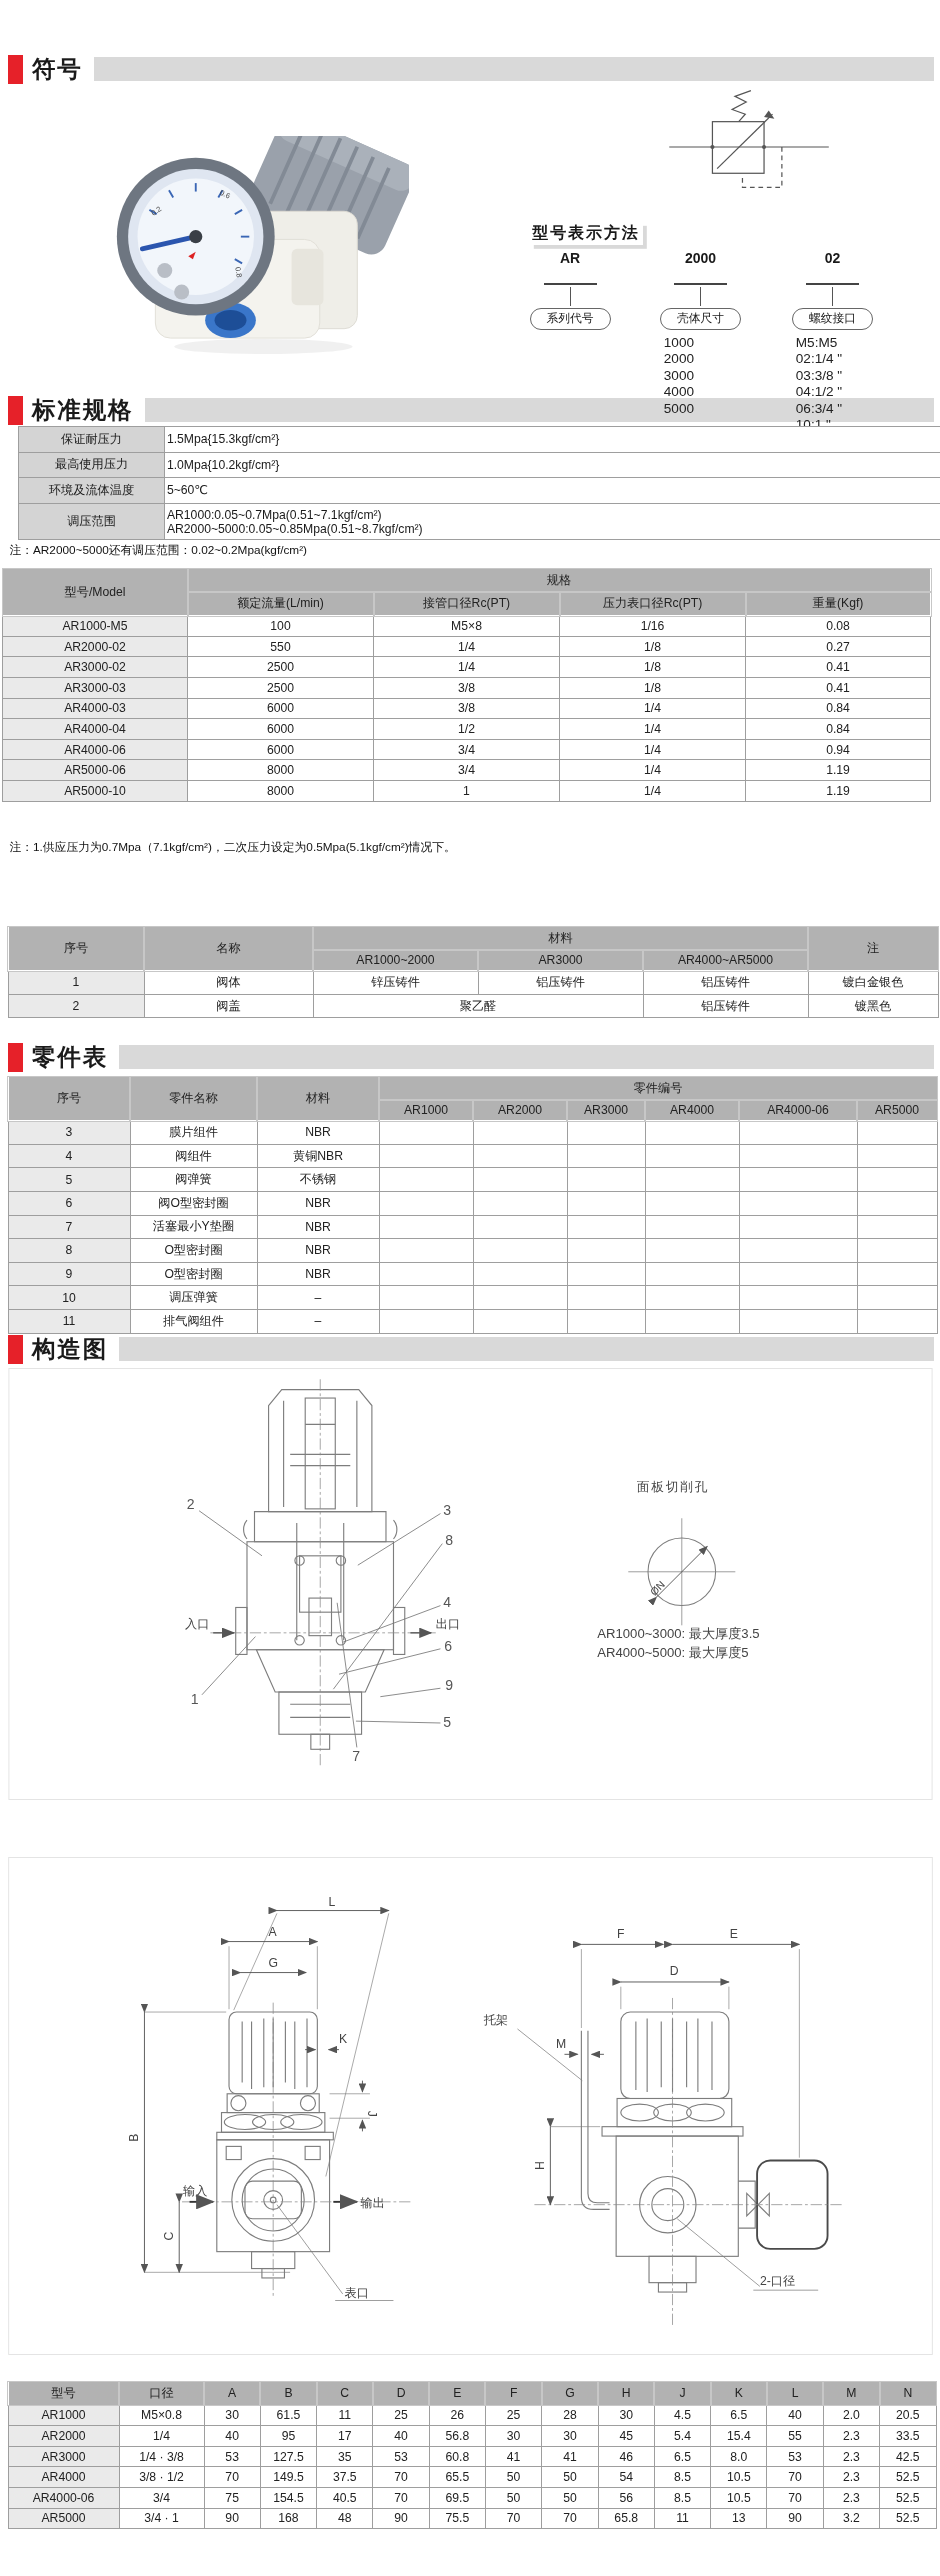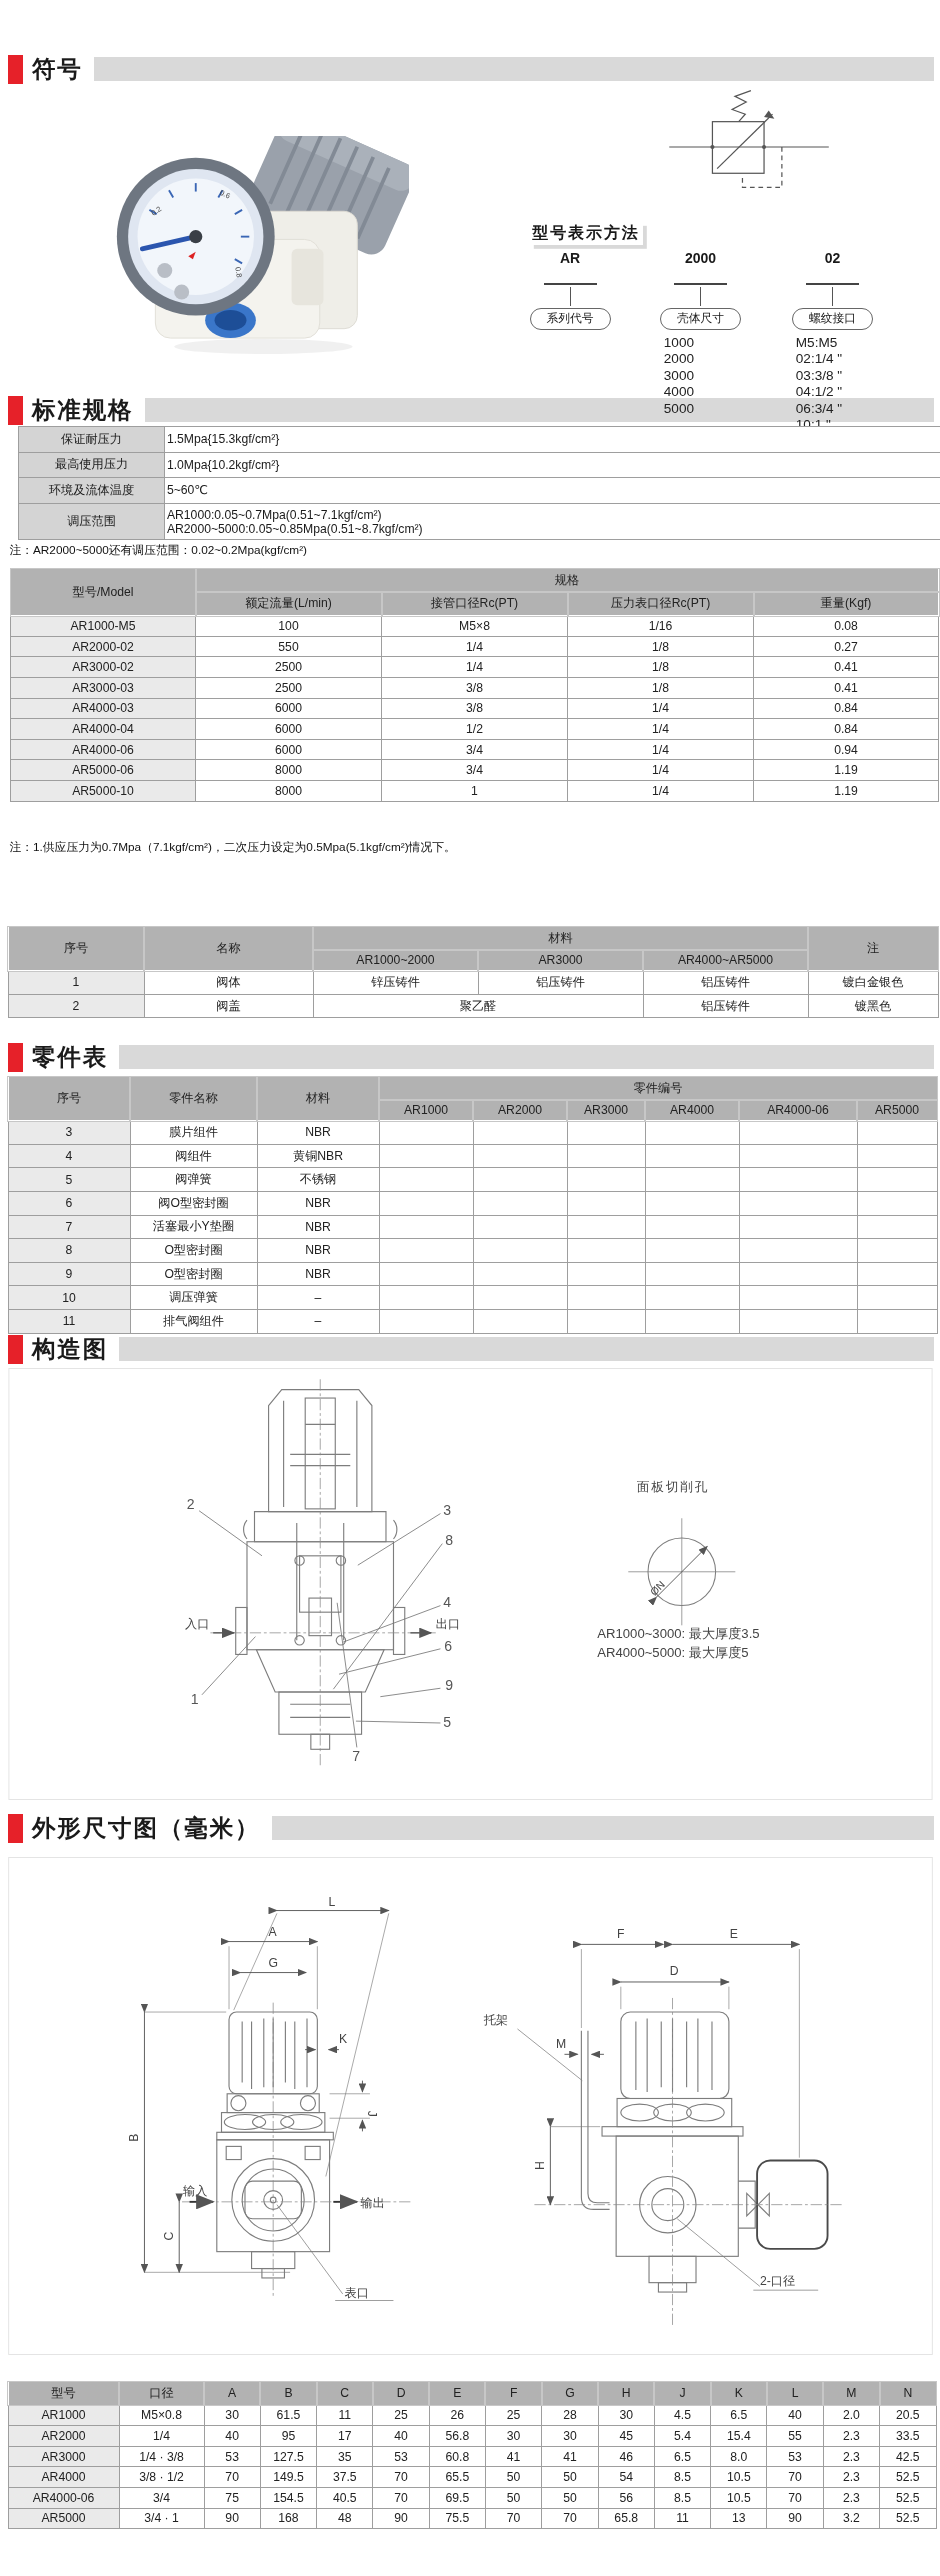--- a/index.html
+++ b/index.html
@@ -56,25 +56,20 @@
   <div class="sec" style="top:1042px">
     <div class="red"></div>
     <div class="ttl">零件表</div>
     <div class="bar"></div>
   </div>
   <div class="sec" style="top:1334px">
     <div class="red"></div>
     <div class="ttl">构造图</div>
     <div class="bar"></div>
   </div>
-  <div class="sec" style="top:1813px">
-    <div class="red"></div>
-    <div class="ttl">外形尺寸图（毫米）</div>
-    <div class="bar"></div>
-  </div>
 
   <svg class="abs" style="left:99px;top:136px" width="310" height="221" viewBox="0 0 330 235">
     <ellipse cx="175" cy="224" rx="95" ry="8" fill="rgba(0,0,0,0.06)"></ellipse>
     <g transform="rotate(24 250 55)">
       <rect x="170" y="0" width="155" height="105" rx="16" fill="#9aa1ab"></rect>
       <rect x="170" y="0" width="155" height="30" rx="14" fill="#aab1ba"></rect>
       <path d="M195,8 V98 M215,5 V101 M235,4 V102 M255,5 V101 M275,8 V98 M295,12 V94" stroke="#828a95" stroke-width="4" fill="none"></path>
     </g>
     <rect x="140" y="80" width="135" height="125" rx="14" fill="#efeee8" stroke="#dcdad2"></rect>
     <rect x="60" y="110" width="175" height="105" rx="16" fill="#f4f3ee" stroke="#e0ded6"></rect>
@@ -173,21 +168,21 @@
       <th>调压范围</th>
       <td>
         <div>AR1000:0.05~0.7Mpa(0.51~7.1kgf/cm²)</div>
         <div>AR2000~5000:0.05~0.85Mpa(0.51~8.7kgf/cm²)</div>
       </td>
     </tr>
   </tbody>
     </table>
   <div class="note" style="left:9.4px;top:543px">注：AR2000~5000还有调压范围：0.02~0.2Mpa(kgf/cm²)</div>
 
-  <table class="grid abs" style="left:10px;top:568px;width:929px">
+  <table class="grid abs" style="left:2px;top:568px;width:929px">
     <colgroup>
         <col style="width:185px">
         <col style="width:186px">
         <col style="width:186px">
         <col style="width:186px">
         <col style="width:185px">
       </colgroup>
     <thead>
       <tr>
         <th rowspan="2">型号/Model</th>

